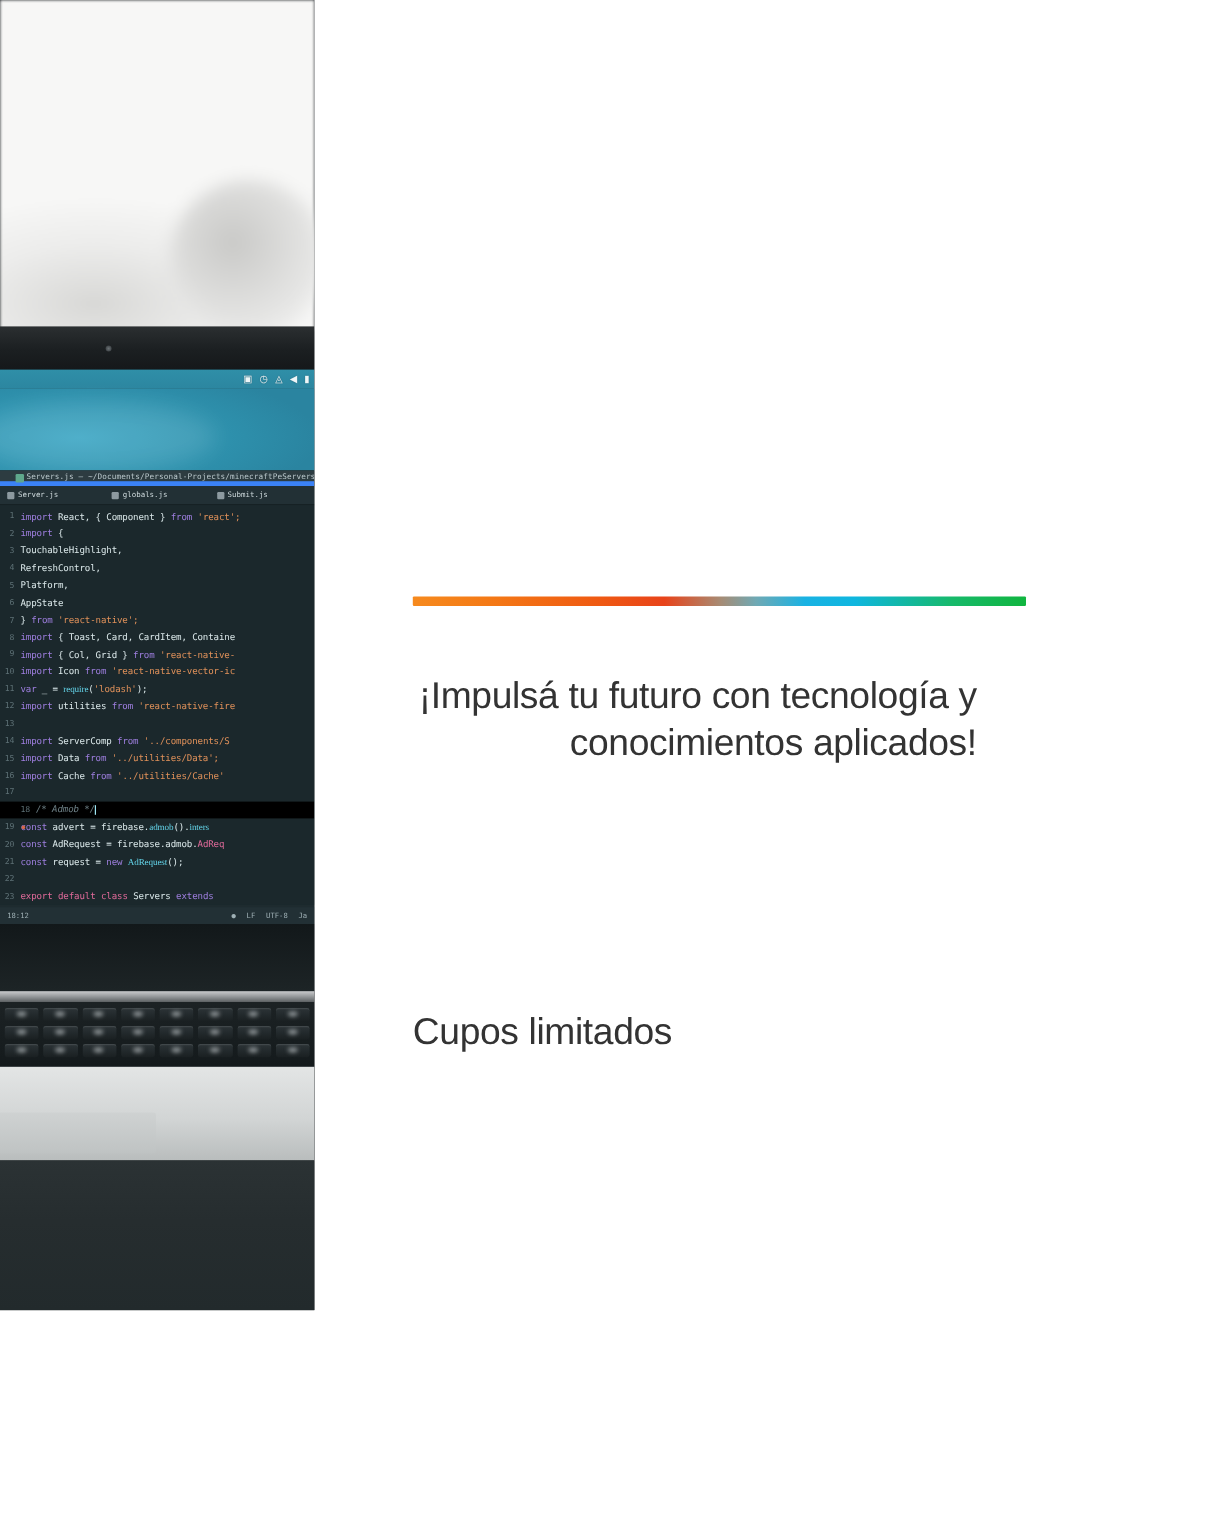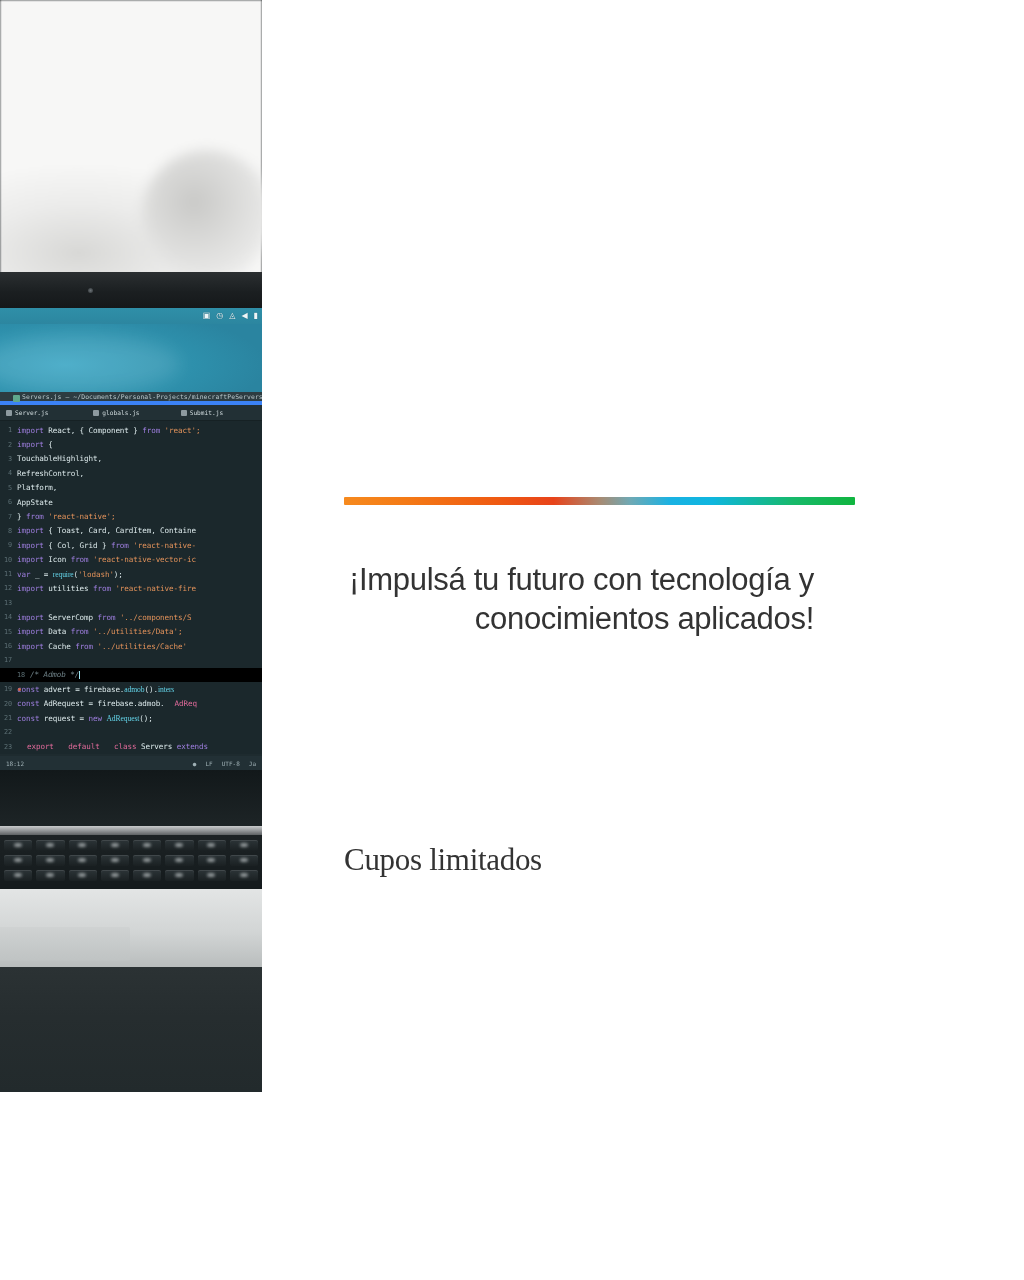--- a/index.html
+++ b/index.html
@@ -110,21 +110,21 @@
   .code-line.hl{ background:#000000;padding-left:13px; }
   .ln{
     width:17px; flex:none; text-align:right; padding-right:5px;
     color:#5d7075; font-size:6.8px;
   }
   .code-txt{ color:#cfe3e6; }
   .k{ color:#9f7fe0; }       
   .s{ color:#e0915a; }       
   .c{ color:#63d3e8;font-family:Liberation Serif, serif; }       
   .g{ color:#6f8288; font-style:italic; } 
-  .p{ color:#e06a9a;margin-left:10px; }       
+  .p{ color:#e06a9a; }       
   .w{ color:#dbe8ea; }
   .dot{
     position:absolute; left:18px; width:3px; height:3px; border-radius:50%;
     background:#d9674b;
   }
   .caret{
     display:inline-block; width:1px; height:8px; background:#9fe8f5;
     vertical-align:middle;
   }
   .statusbar{
@@ -206,21 +206,21 @@
        #17b96a 88%,
        #10b53f 100%);
   }
   .para{
     position:absolute; left:0; width:470px;
     font-size:31px; line-height:1.26; color:#333333;
     letter-spacing:-.3px;
   }
   .p1{ top:560px;text-align:right; }
   .p2{ top:721px; }
-  .p3{ top:840px;font-family:Liberation Serif, serif; }
+  .p3{ top:840px; }
 
   
   .footer{
     position:absolute; left:0; top:1092px; width:1024px; height:188px;
     background:#ffffff;
   }
 </style>
 </head>
 <body>
 

